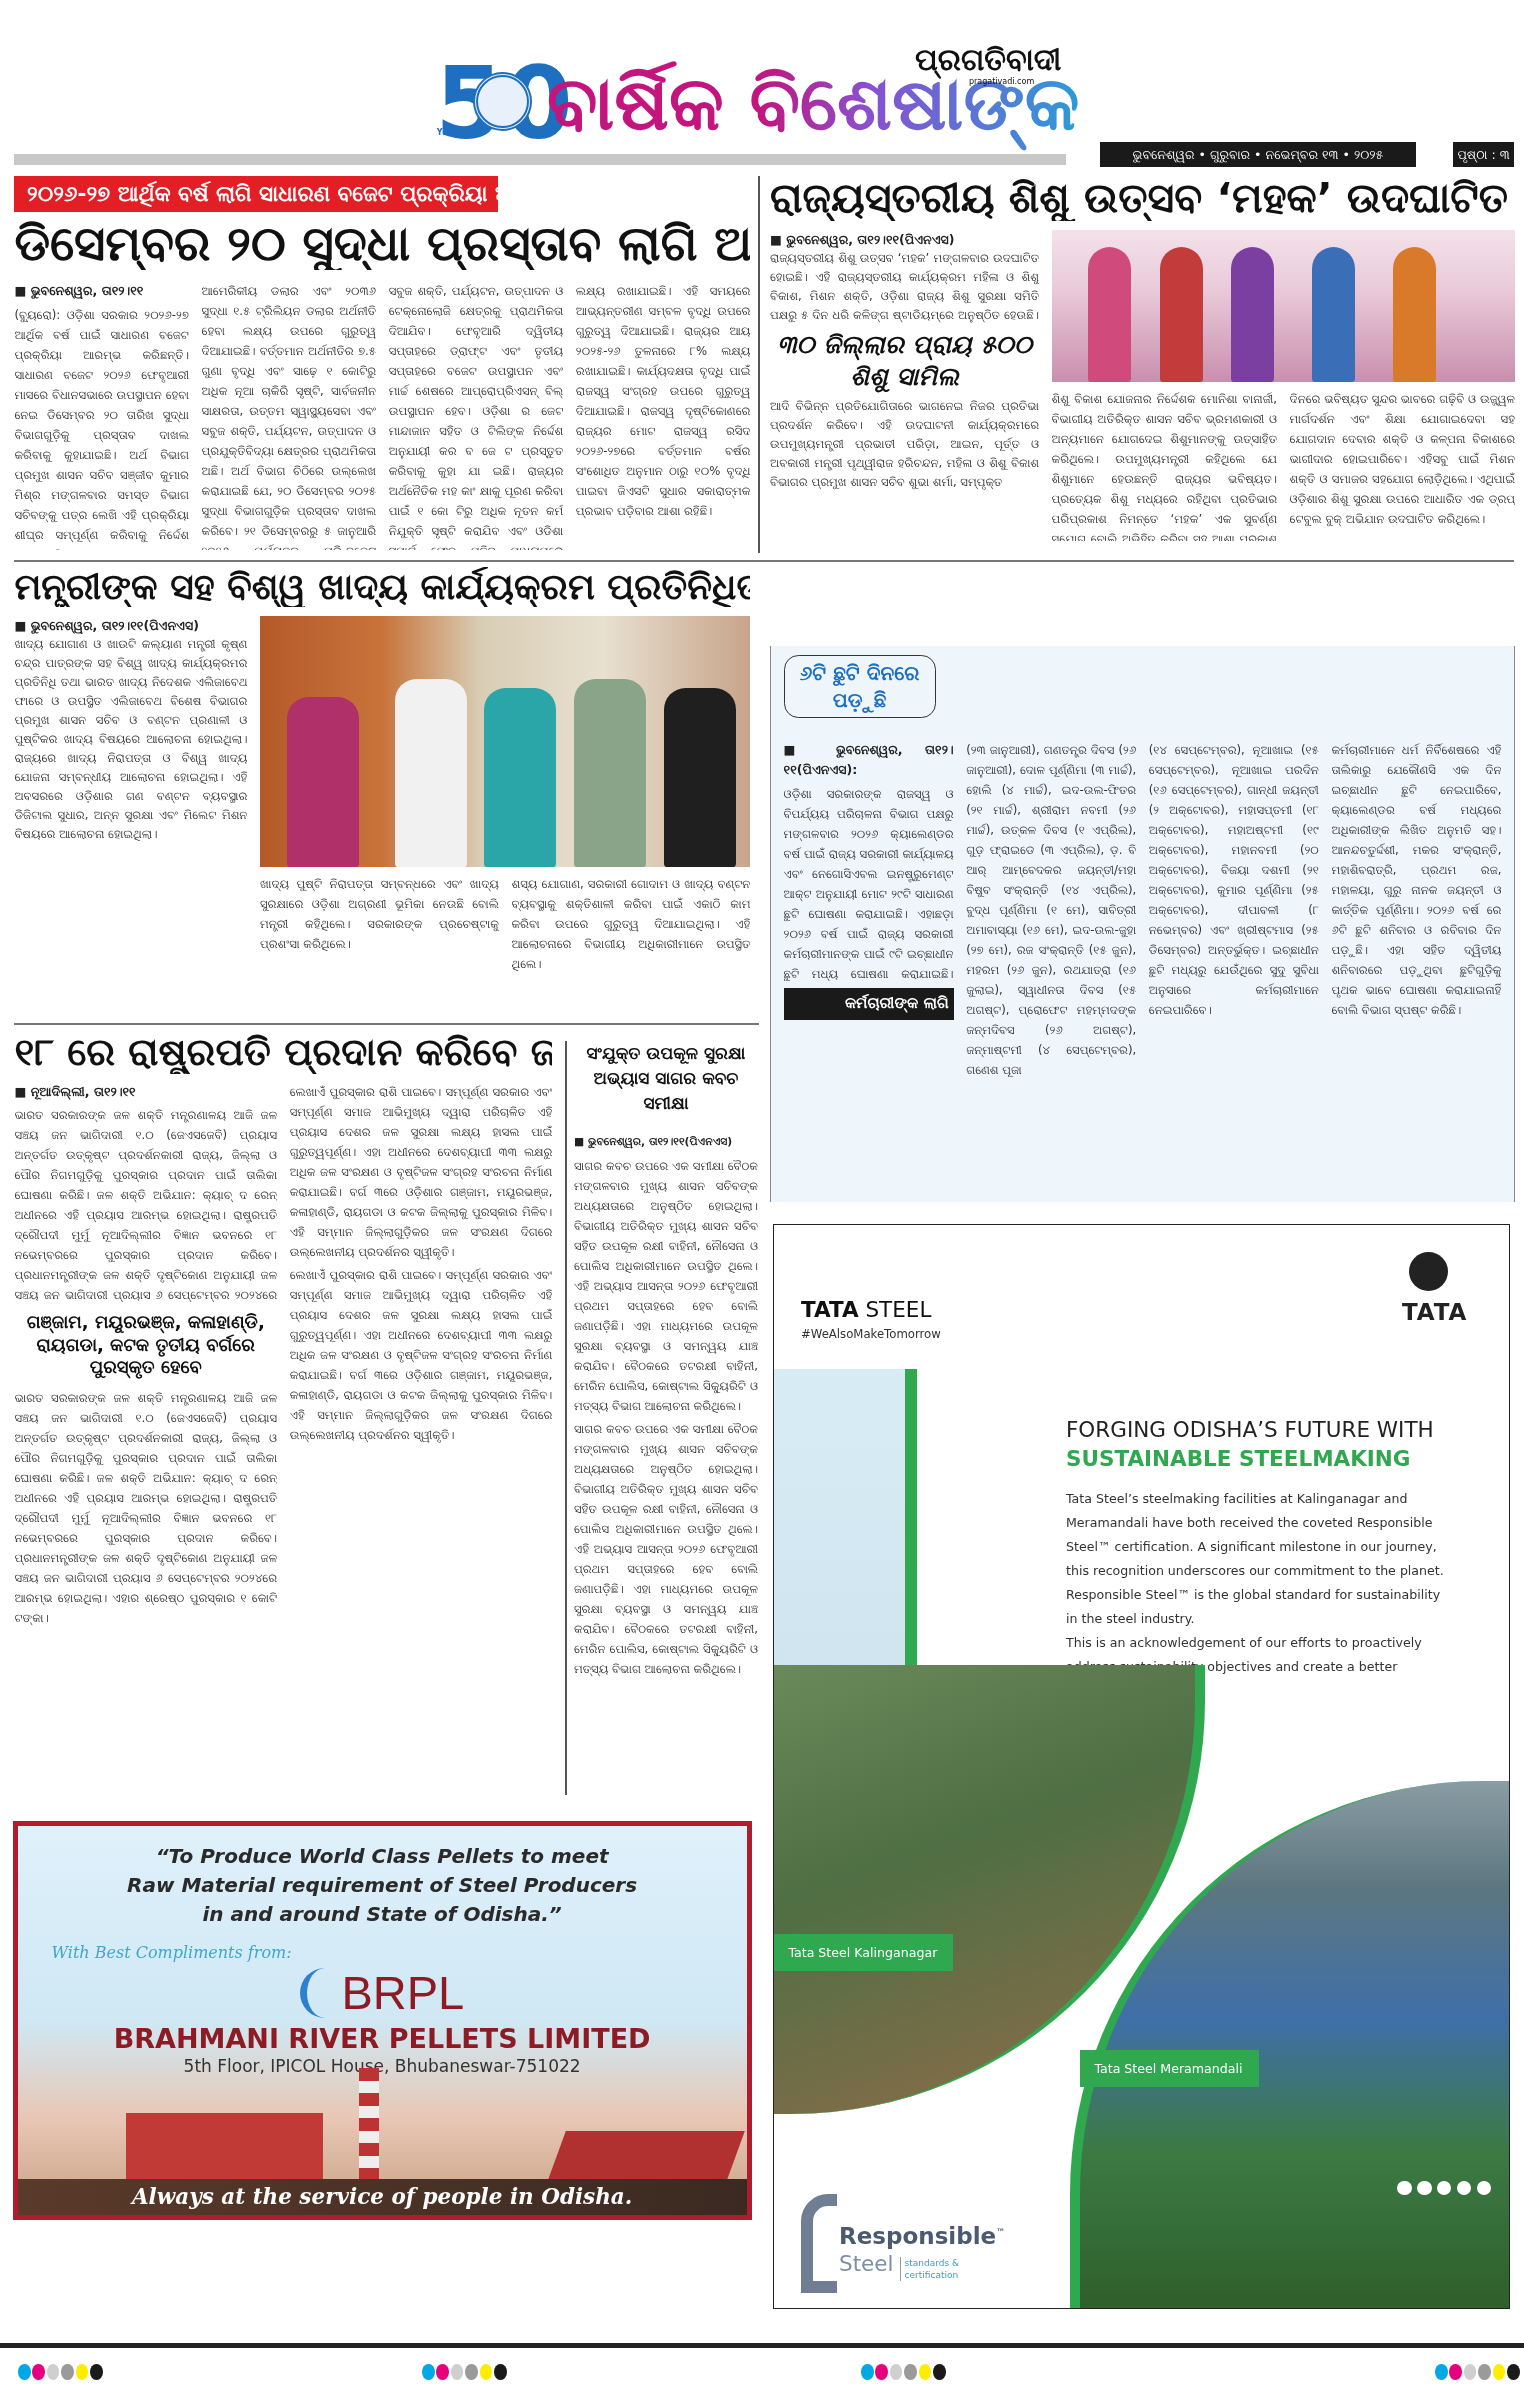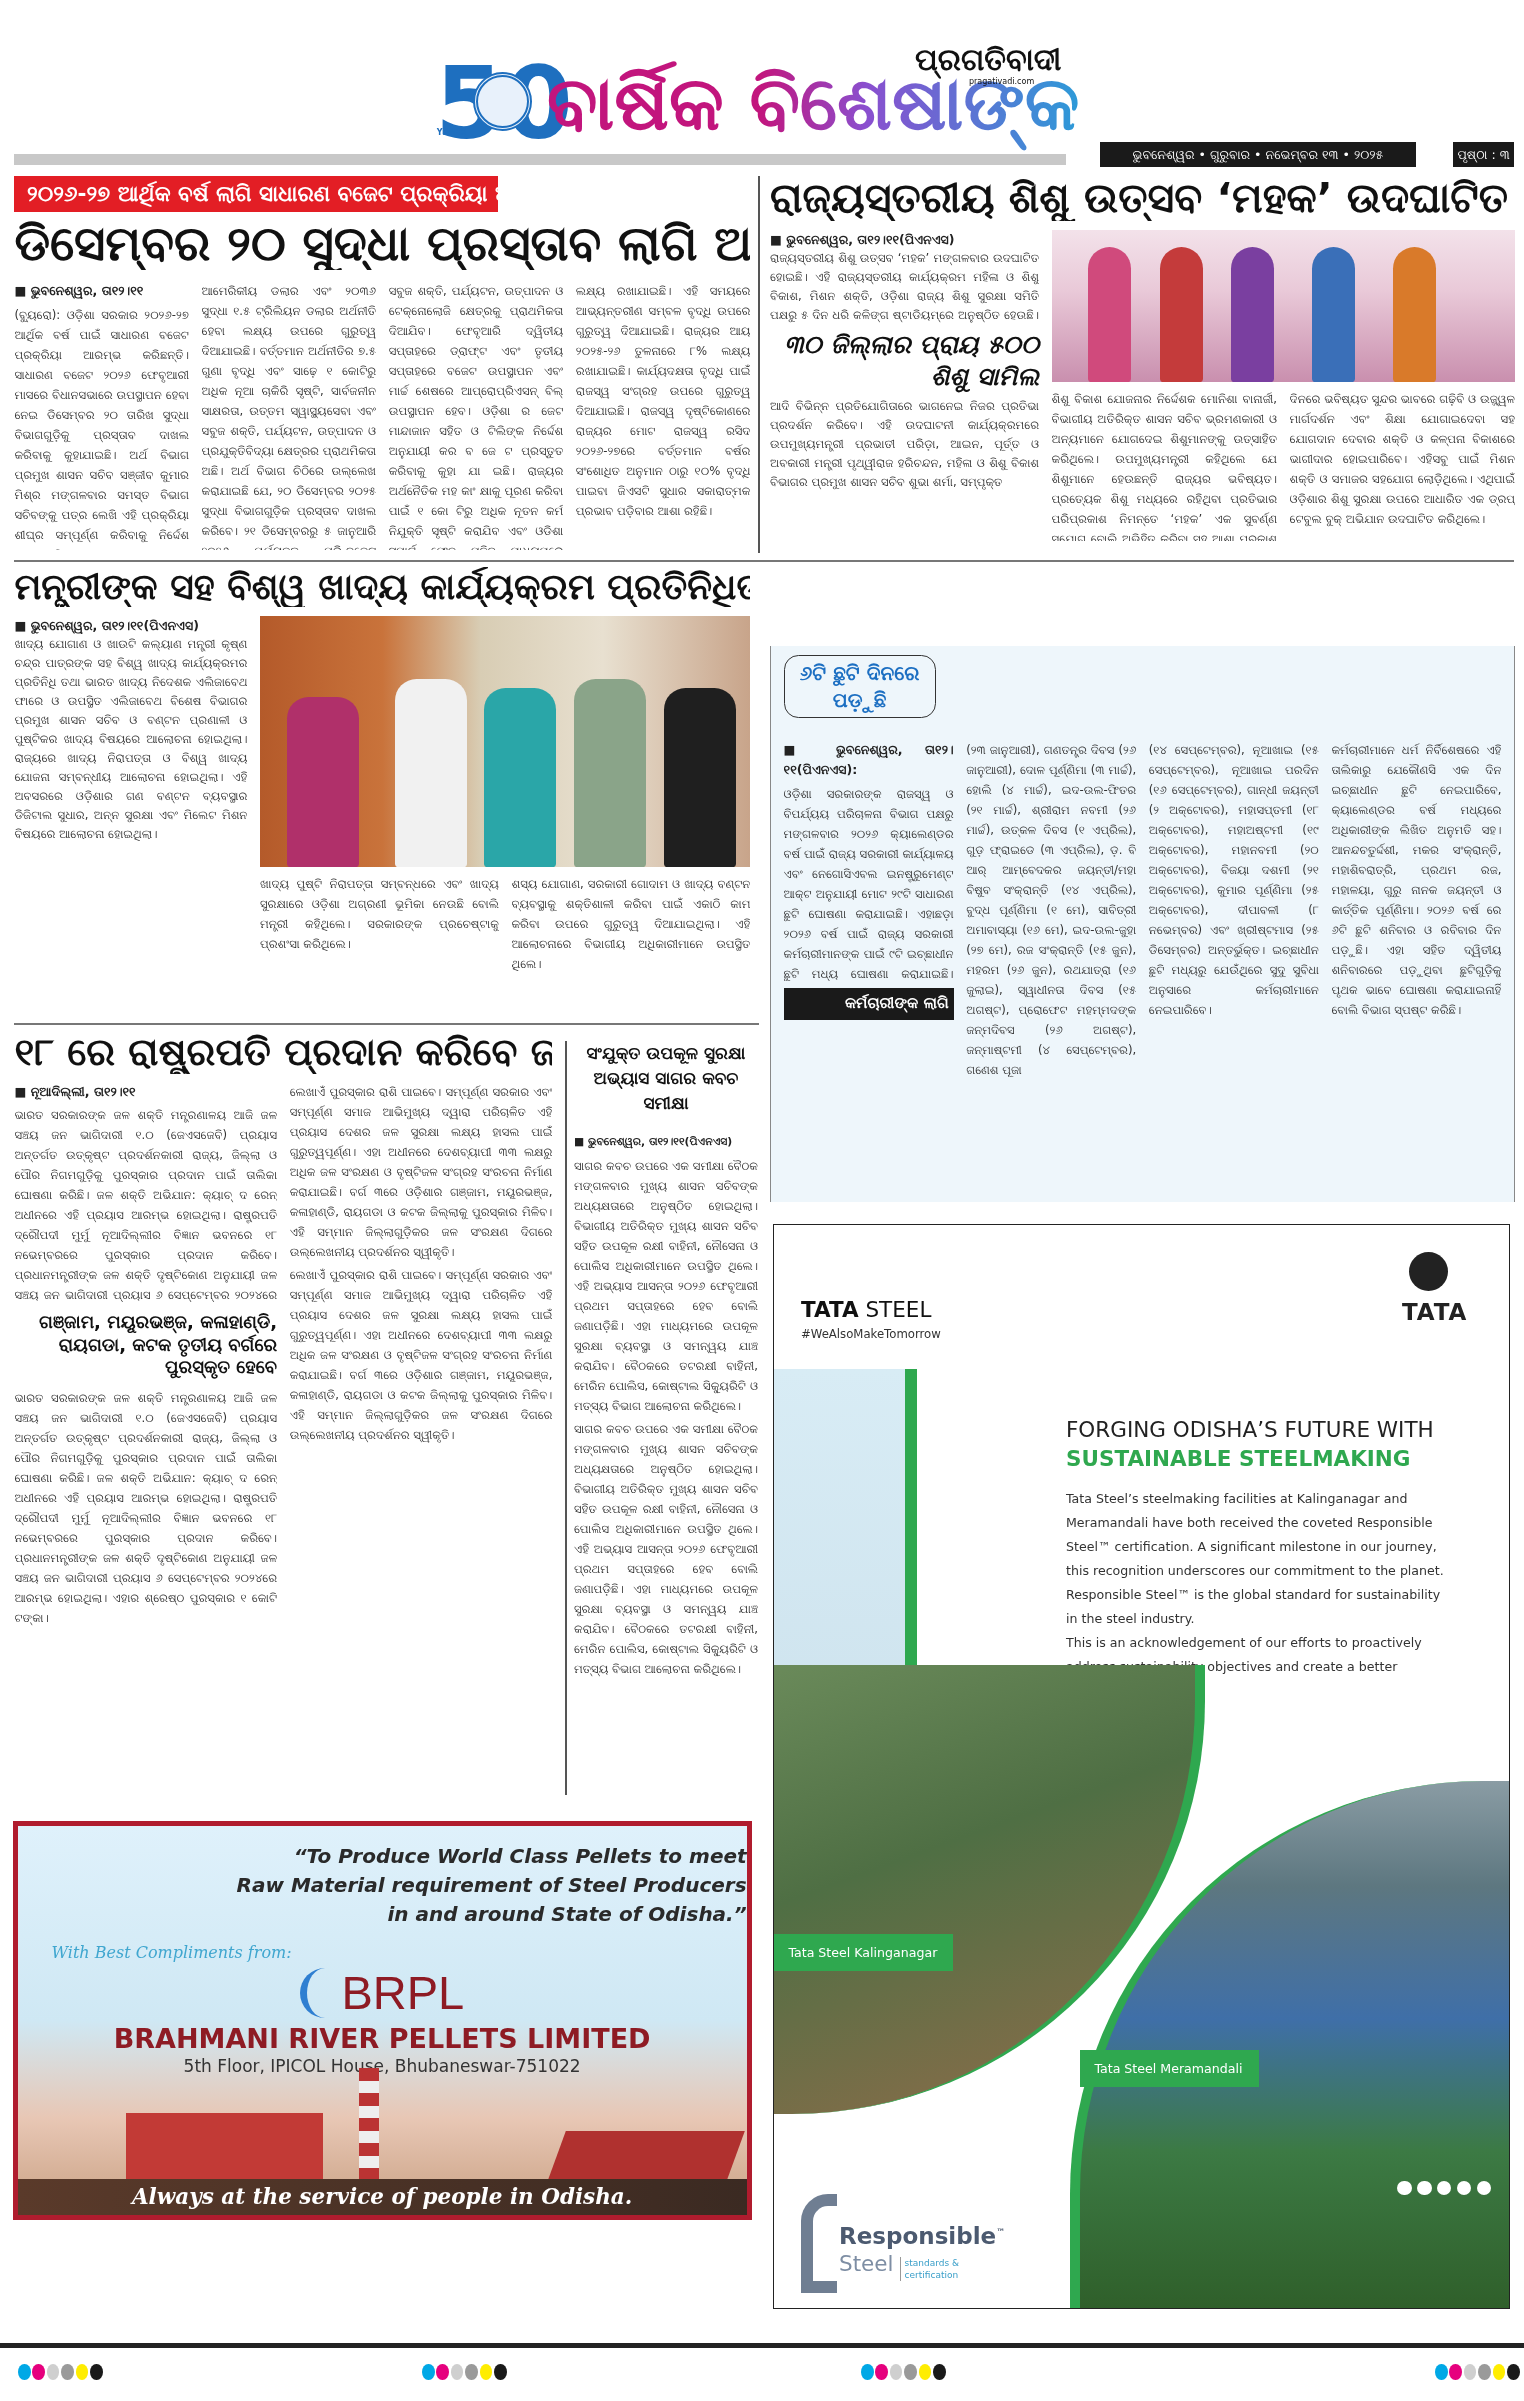--- a/index.html
+++ b/index.html
@@ -21,21 +21,21 @@
 .red-strap{background:#e31e25;color:#fff;font-weight:bold;font-size:21.5px;padding:0 12.6px;line-height:36px;white-space:nowrap;overflow:hidden}
 .headline{font-weight:bold;color:#111;white-space:nowrap;overflow:hidden;line-height:1.1}
 .dateline{font-size:12.6px;color:#222;font-weight:bold}
 .body-cols{display:flex;gap:12.6px}
 .col{flex:1;font-size:11.7px;line-height:20px;color:#333;text-align:justify;overflow:hidden}
 .col p{margin-bottom:3.6px}
 .vr{background:#555;width:1.8px}
 .hr{background:#777;height:1.8px}
 .photo{background:linear-gradient(135deg,#d9c9b7,#b99a7c 40%,#7f6a59);position:relative;overflow:hidden}
 .photo .person{position:absolute;bottom:0;width:43px;height:135px;border-radius:21.5px 21.5px 3.6px 3.6px}
-.pullquote{font-weight:bold;font-style:italic;color:#111;text-align:right;line-height:1.25}
+.pullquote{font-weight:bold;font-style:italic;color:#111;text-align:center;line-height:1.25}
 .holiday-panel{background:#eef6fb}
 .badge-box{border:1.8px solid #333;border-radius:14.4px;color:#1c6fc2;font-weight:bold;text-align:center;font-size:20px;line-height:27px;padding:3.6px}
 .dark-box{background:#1a1a1a;color:#fff;font-weight:bold;text-align:center;font-size:15.2px;line-height:21.5px;padding:5.4px}
 
 .ad-brpl{left:12.6px;top:1821px;width:739px;height:399px;border:5.4px solid #b01c2e;background:linear-gradient(180deg,#dff1fb 0%,#cfe8f4 50%,#e8c7b5 75%,#c9a183 100%)}
 .ad-tata{left:773px;top:1224px;width:737px;height:1085px;border:1.8px solid #222;background:#fff;overflow:hidden}
 .cmyk{top:2364px;display:flex;gap:1.8px}
 .cmyk span{display:block;width:12.6px;height:16px;border-radius:50%}
 .rule-bottom{left:0;top:2343px;width:1525px;height:5.4px;background:#222}
 </style>
@@ -181,21 +181,21 @@
 <div class="abs" style="left:574px;top:1041px;width:184px;height:754px;overflow:hidden">
   <div class="headline" style="font-size:17px;white-space:normal;text-align:center;line-height:25px">ସଂଯୁକ୍ତ ଉପକୂଳ ସୁରକ୍ଷା ଅଭ୍ୟାସ ସାଗର କବଚ ସମୀକ୍ଷା</div>
   <div class="col" style="margin-top:16px">
     <p class="dateline" style="font-size:10.8px">■ ଭୁବନେଶ୍ୱର, ତା୧୨।୧୧(ପିଏନଏସ)</p>
     <p>ସାଗର କବଚ ଉପରେ ଏକ ସମୀକ୍ଷା ବୈଠକ ମଙ୍ଗଳବାର ମୁଖ୍ୟ ଶାସନ ସଚିବଙ୍କ ଅଧ୍ୟକ୍ଷତାରେ ଅନୁଷ୍ଠିତ ହୋଇଥିଲା। ବିଭାଗୀୟ ଅତିରିକ୍ତ ମୁଖ୍ୟ ଶାସନ ସଚିବ ସହିତ ଉପକୂଳ ରକ୍ଷୀ ବାହିନୀ, ନୌସେନା ଓ ପୋଲିସ ଅଧିକାରୀମାନେ ଉପସ୍ଥିତ ଥିଲେ। ଏହି ଅଭ୍ୟାସ ଆସନ୍ତା ୨୦୨୬ ଫେବୃଆରୀ ପ୍ରଥମ ସପ୍ତାହରେ ହେବ ବୋଲି ଜଣାପଡ଼ିଛି। ଏହା ମାଧ୍ୟମରେ ଉପକୂଳ ସୁରକ୍ଷା ବ୍ୟବସ୍ଥା ଓ ସମନ୍ୱୟ ଯାଞ୍ଚ କରାଯିବ। ବୈଠକରେ ତଟରକ୍ଷୀ ବାହିନୀ, ମେରିନ ପୋଲିସ, କୋଷ୍ଟାଲ ସିକ୍ୟୁରିଟି ଓ ମତ୍ସ୍ୟ ବିଭାଗ ଆଲୋଚନା କରିଥିଲେ।</p>
     <p>ସାଗର କବଚ ଉପରେ ଏକ ସମୀକ୍ଷା ବୈଠକ ମଙ୍ଗଳବାର ମୁଖ୍ୟ ଶାସନ ସଚିବଙ୍କ ଅଧ୍ୟକ୍ଷତାରେ ଅନୁଷ୍ଠିତ ହୋଇଥିଲା। ବିଭାଗୀୟ ଅତିରିକ୍ତ ମୁଖ୍ୟ ଶାସନ ସଚିବ ସହିତ ଉପକୂଳ ରକ୍ଷୀ ବାହିନୀ, ନୌସେନା ଓ ପୋଲିସ ଅଧିକାରୀମାନେ ଉପସ୍ଥିତ ଥିଲେ। ଏହି ଅଭ୍ୟାସ ଆସନ୍ତା ୨୦୨୬ ଫେବୃଆରୀ ପ୍ରଥମ ସପ୍ତାହରେ ହେବ ବୋଲି ଜଣାପଡ଼ିଛି। ଏହା ମାଧ୍ୟମରେ ଉପକୂଳ ସୁରକ୍ଷା ବ୍ୟବସ୍ଥା ଓ ସମନ୍ୱୟ ଯାଞ୍ଚ କରାଯିବ। ବୈଠକରେ ତଟରକ୍ଷୀ ବାହିନୀ, ମେରିନ ପୋଲିସ, କୋଷ୍ଟାଲ ସିକ୍ୟୁରିଟି ଓ ମତ୍ସ୍ୟ ବିଭାଗ ଆଲୋଚନା କରିଥିଲେ।</p>
   </div>
 </div>
 
 <div class="abs ad-brpl">
-  <div style="text-align:right;margin-top:16px;font-style:italic;font-weight:bold;color:#2a2a2a;font-size:20px;line-height:29px">
+  <div style="text-align:center;margin-top:16px;font-style:italic;font-weight:bold;color:#2a2a2a;font-size:20px;line-height:29px">
     <div>“To Produce World Class Pellets to meet</div>
     <div>Raw Material requirement of Steel Producers</div>
     <div>in and around State of Odisha.”</div>
   </div>
   <div style="margin:14.4px 0 0 34px;font-family:'DejaVu Serif',serif;font-style:italic;color:#3fa6cf;font-size:16px">With Best Compliments from:</div>
   <div style="display:flex;justify-content:center;align-items:center;margin-top:5.4px">
     <span style="display:inline-block;width:36px;height:50px;border-left:7.2px solid #2f7fd1;border-radius:36px 0 0 36px;margin-right:5.4px"></span>
     <span style="font-size:47px;color:#8e1b24;font-family:'Liberation Sans',sans-serif;line-height:50px">BRPL</span>
   </div>
   <div style="text-align:center;font-weight:bold;font-size:27px;color:#8e1b24;margin-top:5.4px">BRAHMANI RIVER PELLETS LIMITED</div>

